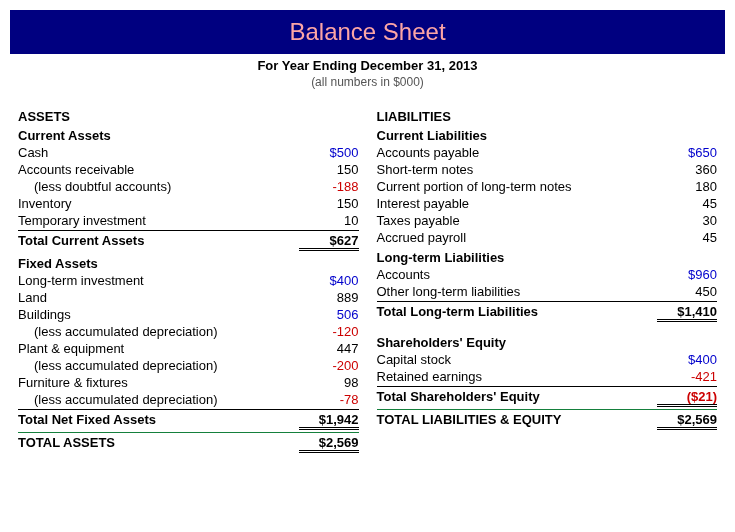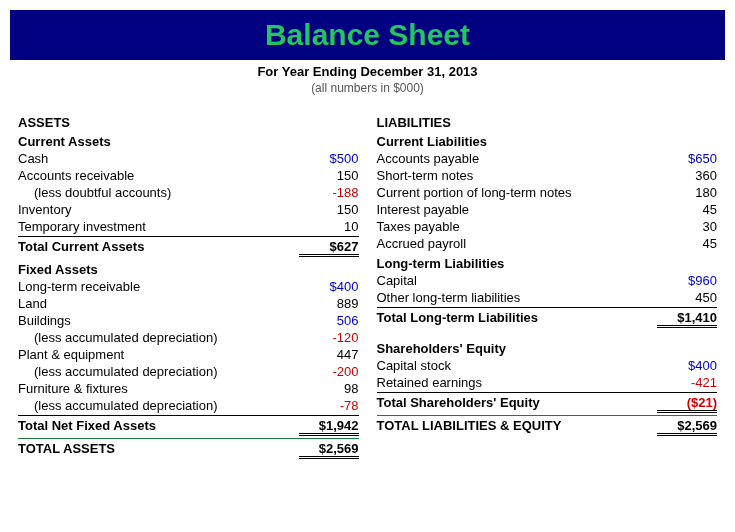--- a/index.html
+++ b/index.html
@@ -12,23 +12,23 @@
       padding: 10px;
     }
     .header-box {
       background: #000080;
       color: #fff;
       text-align: center;
       padding: 8px 0;
       margin-bottom: 4px;
     }
     .header-box h1 {
-      font-size: 30px;
-      font-weight: bold;
-      color: #22c55e;
+      font-size: 24px;
+      font-weight: normal;
+      color: #fca5a5;
     }
     .subtitle {
       text-align: center;
       font-weight: bold;
       font-size: 13px;
       margin-bottom: 2px;
     }
     .subtitle2 {
       text-align: center;
       font-size: 12px;
@@ -129,21 +129,21 @@
     </div>
 
     <div class="total-row">
       <span class="label">Total Current Assets</span>
       <span class="value">$627</span>
     </div>
 
     <div class="section-subheader">Fixed Assets</div>
 
     <div class="row">
-      <span class="label">Long-term receivable</span>
+      <span class="label">Long-term investment</span>
       <span class="value blue">$400</span>
     </div>
     <div class="row">
       <span class="label">Land</span>
       <span class="value">889</span>
     </div>
     <div class="row">
       <span class="label">Buildings</span>
       <span class="value blue">506</span>
     </div>
@@ -205,21 +205,21 @@
     </div>
     <div class="row">
       <span class="label">Accrued payroll</span>
       <span class="value">45</span>
     </div>
 
 
     <div class="section-subheader">Long-term Liabilities</div>
 
     <div class="row">
-      <span class="label">Capital</span>
+      <span class="label">Accounts</span>
       <span class="value blue">$960</span>
     </div>
     <div class="row">
       <span class="label">Other long-term liabilities</span>
       <span class="value">450</span>
     </div>
 
     <div class="total-row">
       <span class="label">Total Long-term Liabilities</span>
       <span class="value">$1,410</span>

